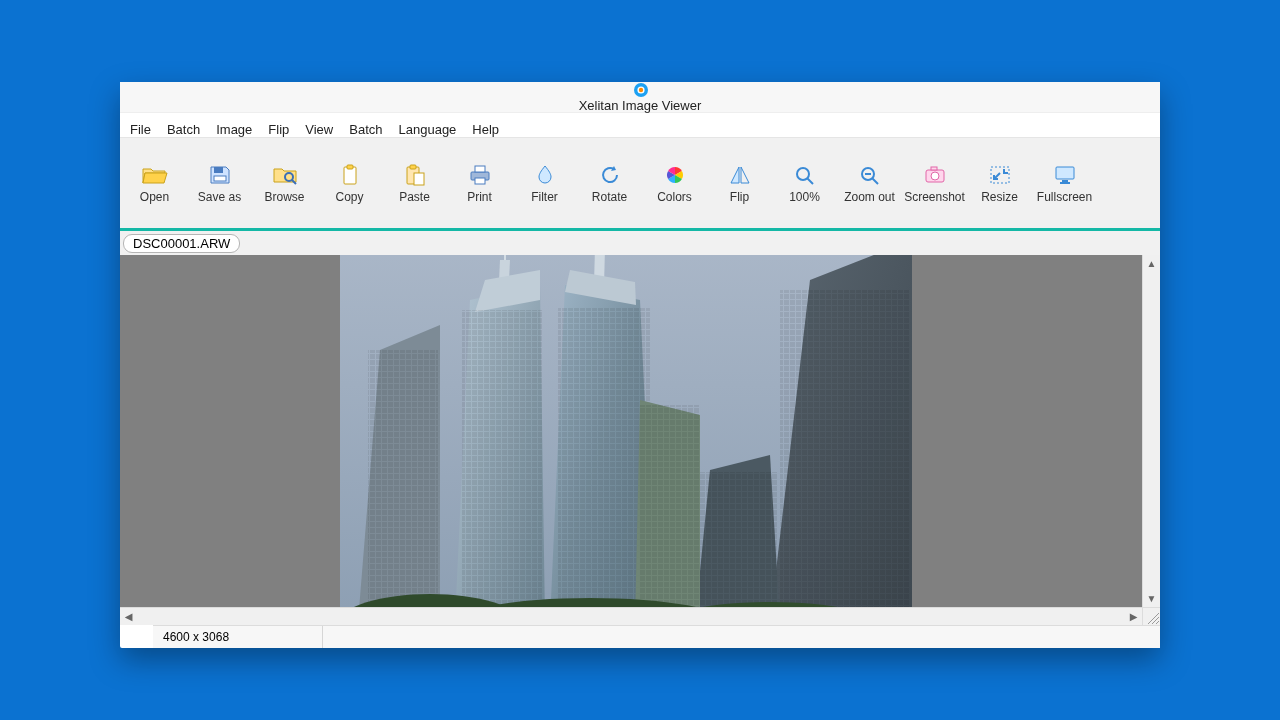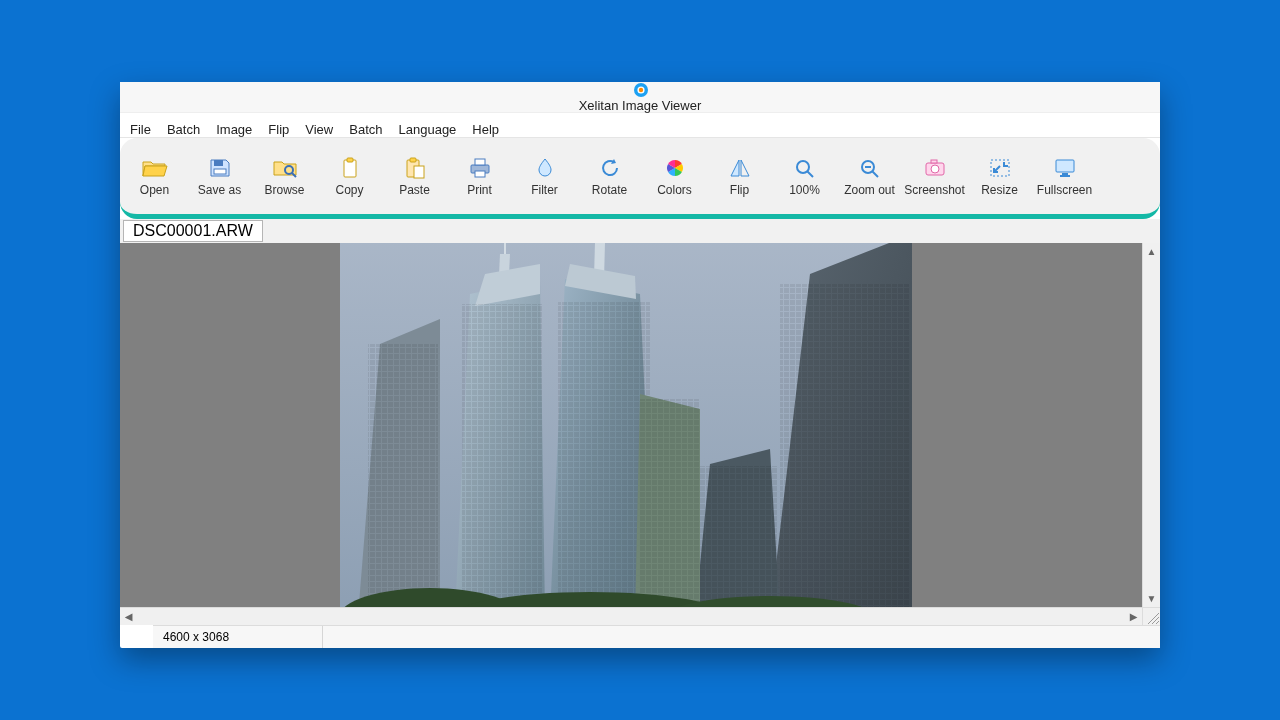--- a/index.html
+++ b/index.html
@@ -8,26 +8,26 @@
   
   .titlebar{height:30px;display:flex;align-items:center;background:#f7f7f7;border-bottom:1px solid #eee;flex-direction:column;}
   .titlebar .app-icon{width:16px;height:16px;margin:0 7px 0 8px;}
   .titlebar .title{flex:0 0 auto;color:#222;}
   .titlebar .spacer{flex:1;}
   .win-btn{width:46px;height:30px;display:flex;align-items:center;justify-content:center;color:#222;}
   
   .menubar{height:24px;display:flex;align-items:flex-end;padding:0 2px;border-bottom:1px solid #e5e5e5;background:#fff;}
   .menu-item{padding:0 8px;display:flex;align-items:center;color:#222;}
   
-  .toolbar{height:60px;display:flex;align-items:stretch;background:#f1f1f1;border-bottom:5px solid #14b8a6;padding:8px 2px;gap:0;border-radius:17px;}
+  .toolbar{height:60px;display:flex;align-items:stretch;background:#f1f1f1;border-bottom:3px solid #14b8a6;padding:15px 2px;gap:0;}
   .tool-btn{width:65px;display:flex;flex-direction:column;align-items:center;justify-content:center;gap:3px;font-size:12px;color:#333;}
   .tool-ico{width:28px;height:24px;display:flex;align-items:center;justify-content:center;}
   
   .tabstrip{height:24px;background:#f1f1f1;display:flex;align-items:center;padding-left:3px;box-sizing:border-box;}
-  .tab{border:1px solid #b5b5b5;background:#fff;padding:1px 9px;font-size:16px;border-radius:0;color:#000;}
+  .tab{border:1px solid #b5b5b5;background:#fff;padding:1px 9px;font-size:13px;border-radius:9px;color:#000;}
   
   .client{flex:1;display:flex;position:relative;background:#fff;}
   .scroll-v{width:17px;background:#f0f0f0;border-left:1px solid #dcdcdc;display:flex;flex-direction:column;}
   .sv-arrow{height:17px;display:flex;align-items:center;justify-content:center;color:#666;font-size:10px;}
   .sv-track{flex:1;}
   .resize-grip{width:17px;height:17px;background:#f0f0f0;border-left:1px solid #dcdcdc;border-top:1px solid #dcdcdc;}
   .scroll-h{height:17px;background:#f0f0f0;border-top:1px solid #dcdcdc;display:flex;}
   .sh-arrow{width:17px;display:flex;align-items:center;justify-content:center;color:#666;font-size:10px;}
   .sh-track{flex:1;}
   .viewport{flex:1;background:#808080;position:relative;overflow:hidden;}

